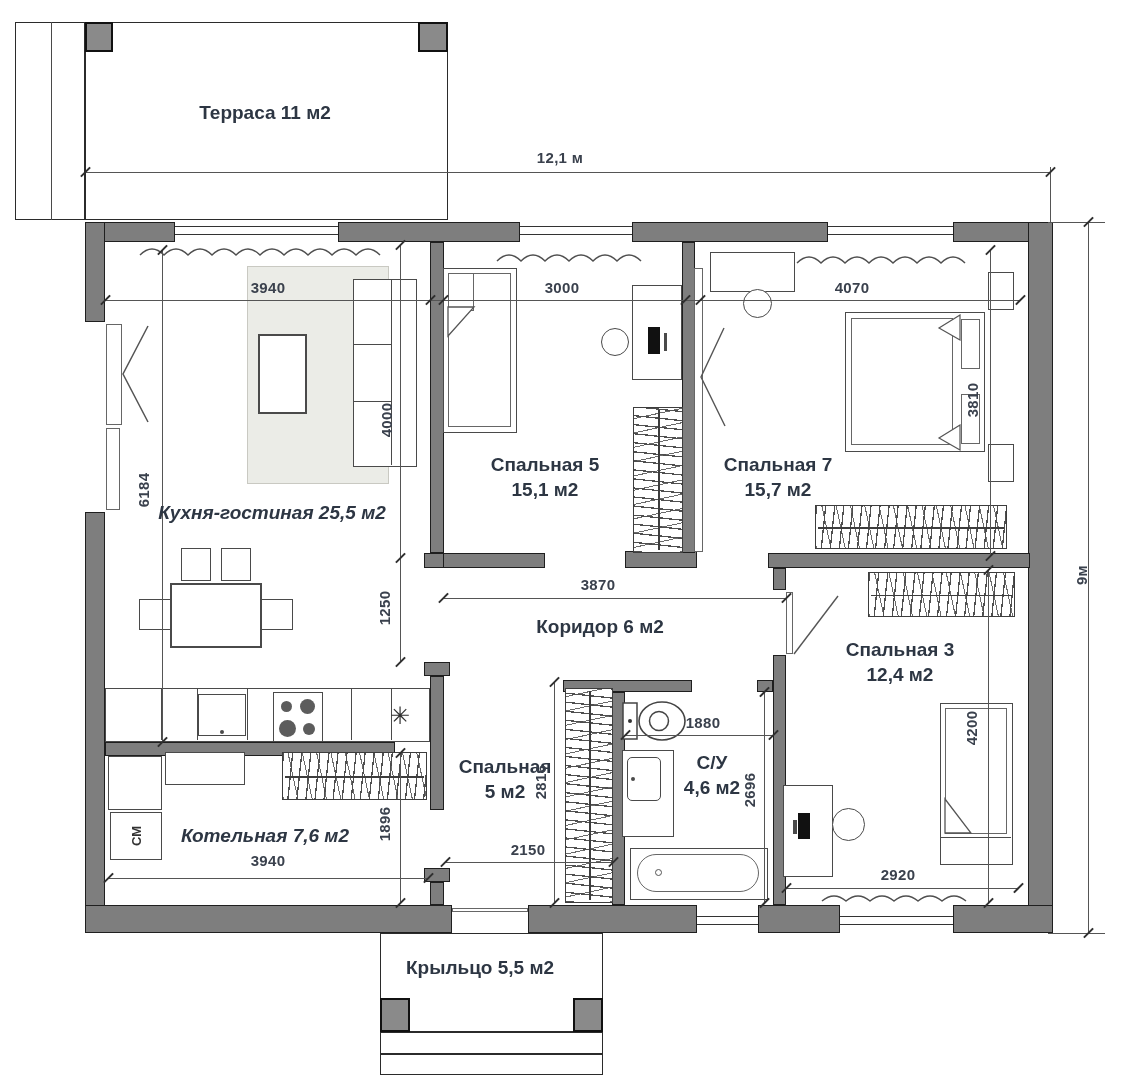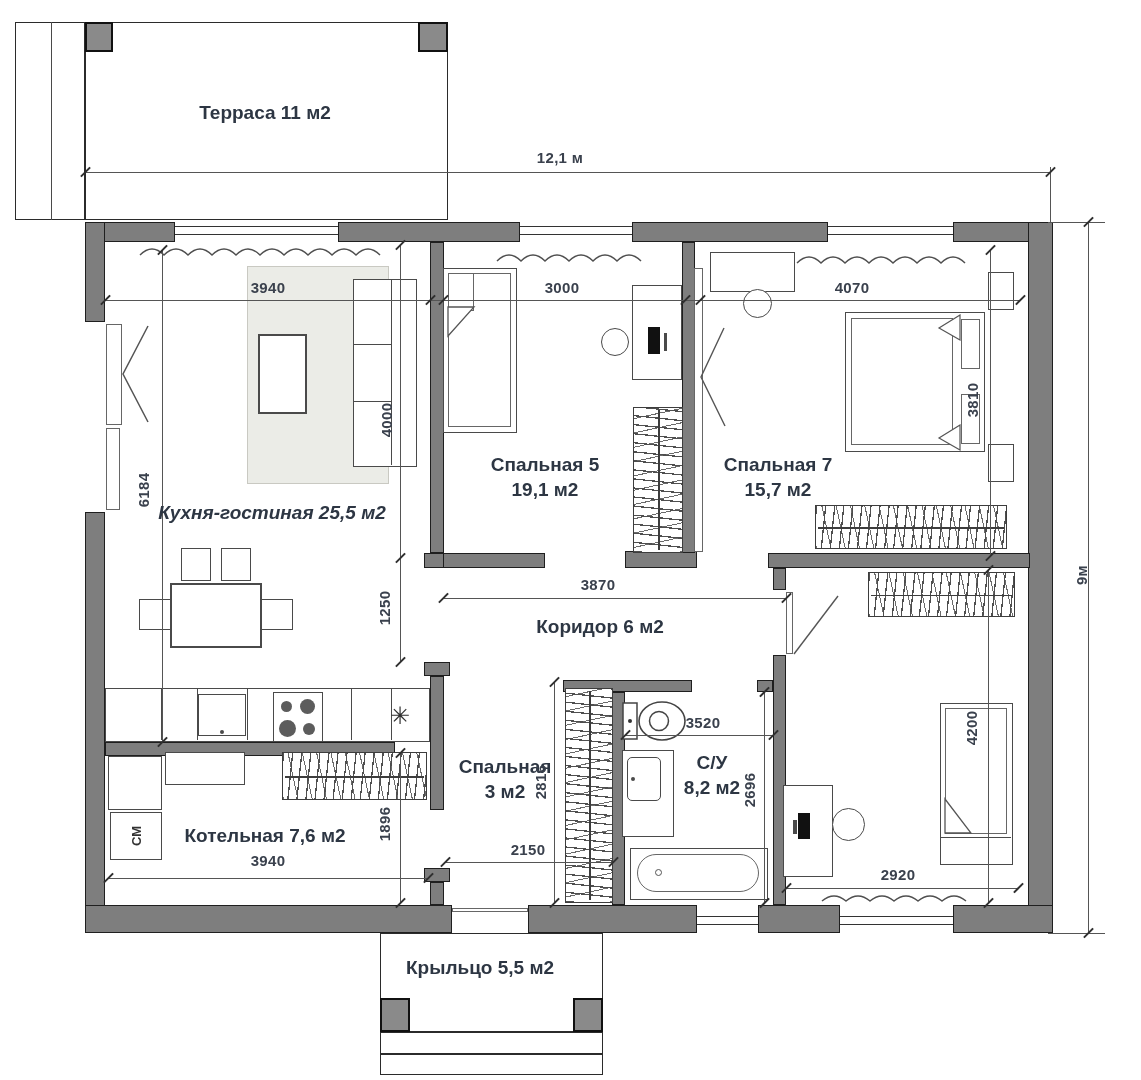--- a/index.html
+++ b/index.html
@@ -274,48 +274,52 @@
   <div class="tk" style="left:988px;top:903px;"></div>
 
   <div class="dln" style="left:990px;top:250px;width:1px;height:306px;"></div>
   <div class="tk" style="left:990px;top:250px;"></div>
   <div class="tk" style="left:990px;top:556px;"></div>
 
   <div class="rlabel" style="left:265px;top:113px;">Терраса 11 м2</div>
   <div class="rlabel" style="left:272px;top:513px;font-style:italic;">Кухня-гостиная 25,5 м2</div>
   <div class="rlabel" style="left:545px;top:478px;">
     <div>Спальная 5</div>
-    <div>19,1 м2</div>
+    <div>15,1 м2</div>
   </div>
   <div class="rlabel" style="left:778px;top:478px;">
     <div>Спальная 7</div>
     <div>15,7 м2</div>
   </div>
+  <div class="rlabel" style="left:900px;top:663px;">
+    <div>Спальная 3</div>
+    <div>12,4 м2</div>
+  </div>
   <div class="rlabel" style="left:600px;top:627px;">Коридор 6 м2</div>
   <div class="rlabel" style="left:505px;top:780px;">
     <div>Спальная</div>
-    <div>3 м2</div>
+    <div>5 м2</div>
   </div>
   <div class="rlabel" style="left:712px;top:776px;">
     <div>С/У</div>
-    <div>8,2 м2</div>
-  </div>
-  <div class="rlabel" style="left:265px;top:836px;">Котельная 7,6 м2</div>
+    <div>4,6 м2</div>
+  </div>
+  <div class="rlabel" style="left:265px;top:836px;font-style:italic;">Котельная 7,6 м2</div>
   <div class="rlabel" style="left:480px;top:968px;">Крыльцо 5,5 м2</div>
 
   <div class="dlab" style="left:560px;top:157px;">12,1 м</div>
   <div class="dlab v" style="left:1081px;top:575px;">9м</div>
   <div class="dlab" style="left:268px;top:287px;">3940</div>
   <div class="dlab" style="left:562px;top:287px;">3000</div>
   <div class="dlab" style="left:852px;top:287px;">4070</div>
   <div class="dlab v" style="left:143px;top:490px;">6184</div>
   <div class="dlab v" style="left:386px;top:420px;">4000</div>
   <div class="dlab v" style="left:384px;top:608px;">1250</div>
   <div class="dlab" style="left:598px;top:584px;">3870</div>
-  <div class="dlab" style="left:703px;top:722px;">3520</div>
+  <div class="dlab" style="left:703px;top:722px;">1880</div>
   <div class="dlab v" style="left:749px;top:790px;">2696</div>
   <div class="dlab v" style="left:540px;top:782px;">2816</div>
   <div class="dlab v" style="left:384px;top:824px;">1896</div>
   <div class="dlab" style="left:268px;top:860px;">3940</div>
   <div class="dlab" style="left:528px;top:849px;">2150</div>
   <div class="dlab" style="left:898px;top:874px;">2920</div>
   <div class="dlab v" style="left:971px;top:728px;">4200</div>
   <div class="dlab v" style="left:972px;top:400px;">3810</div>
 
 </div>

